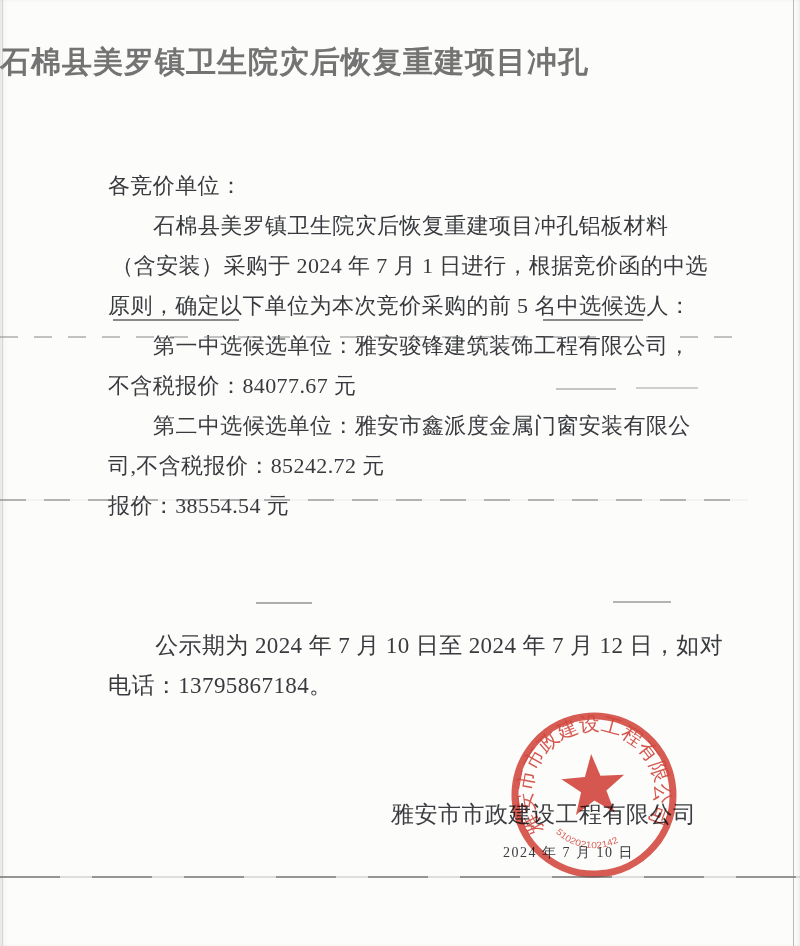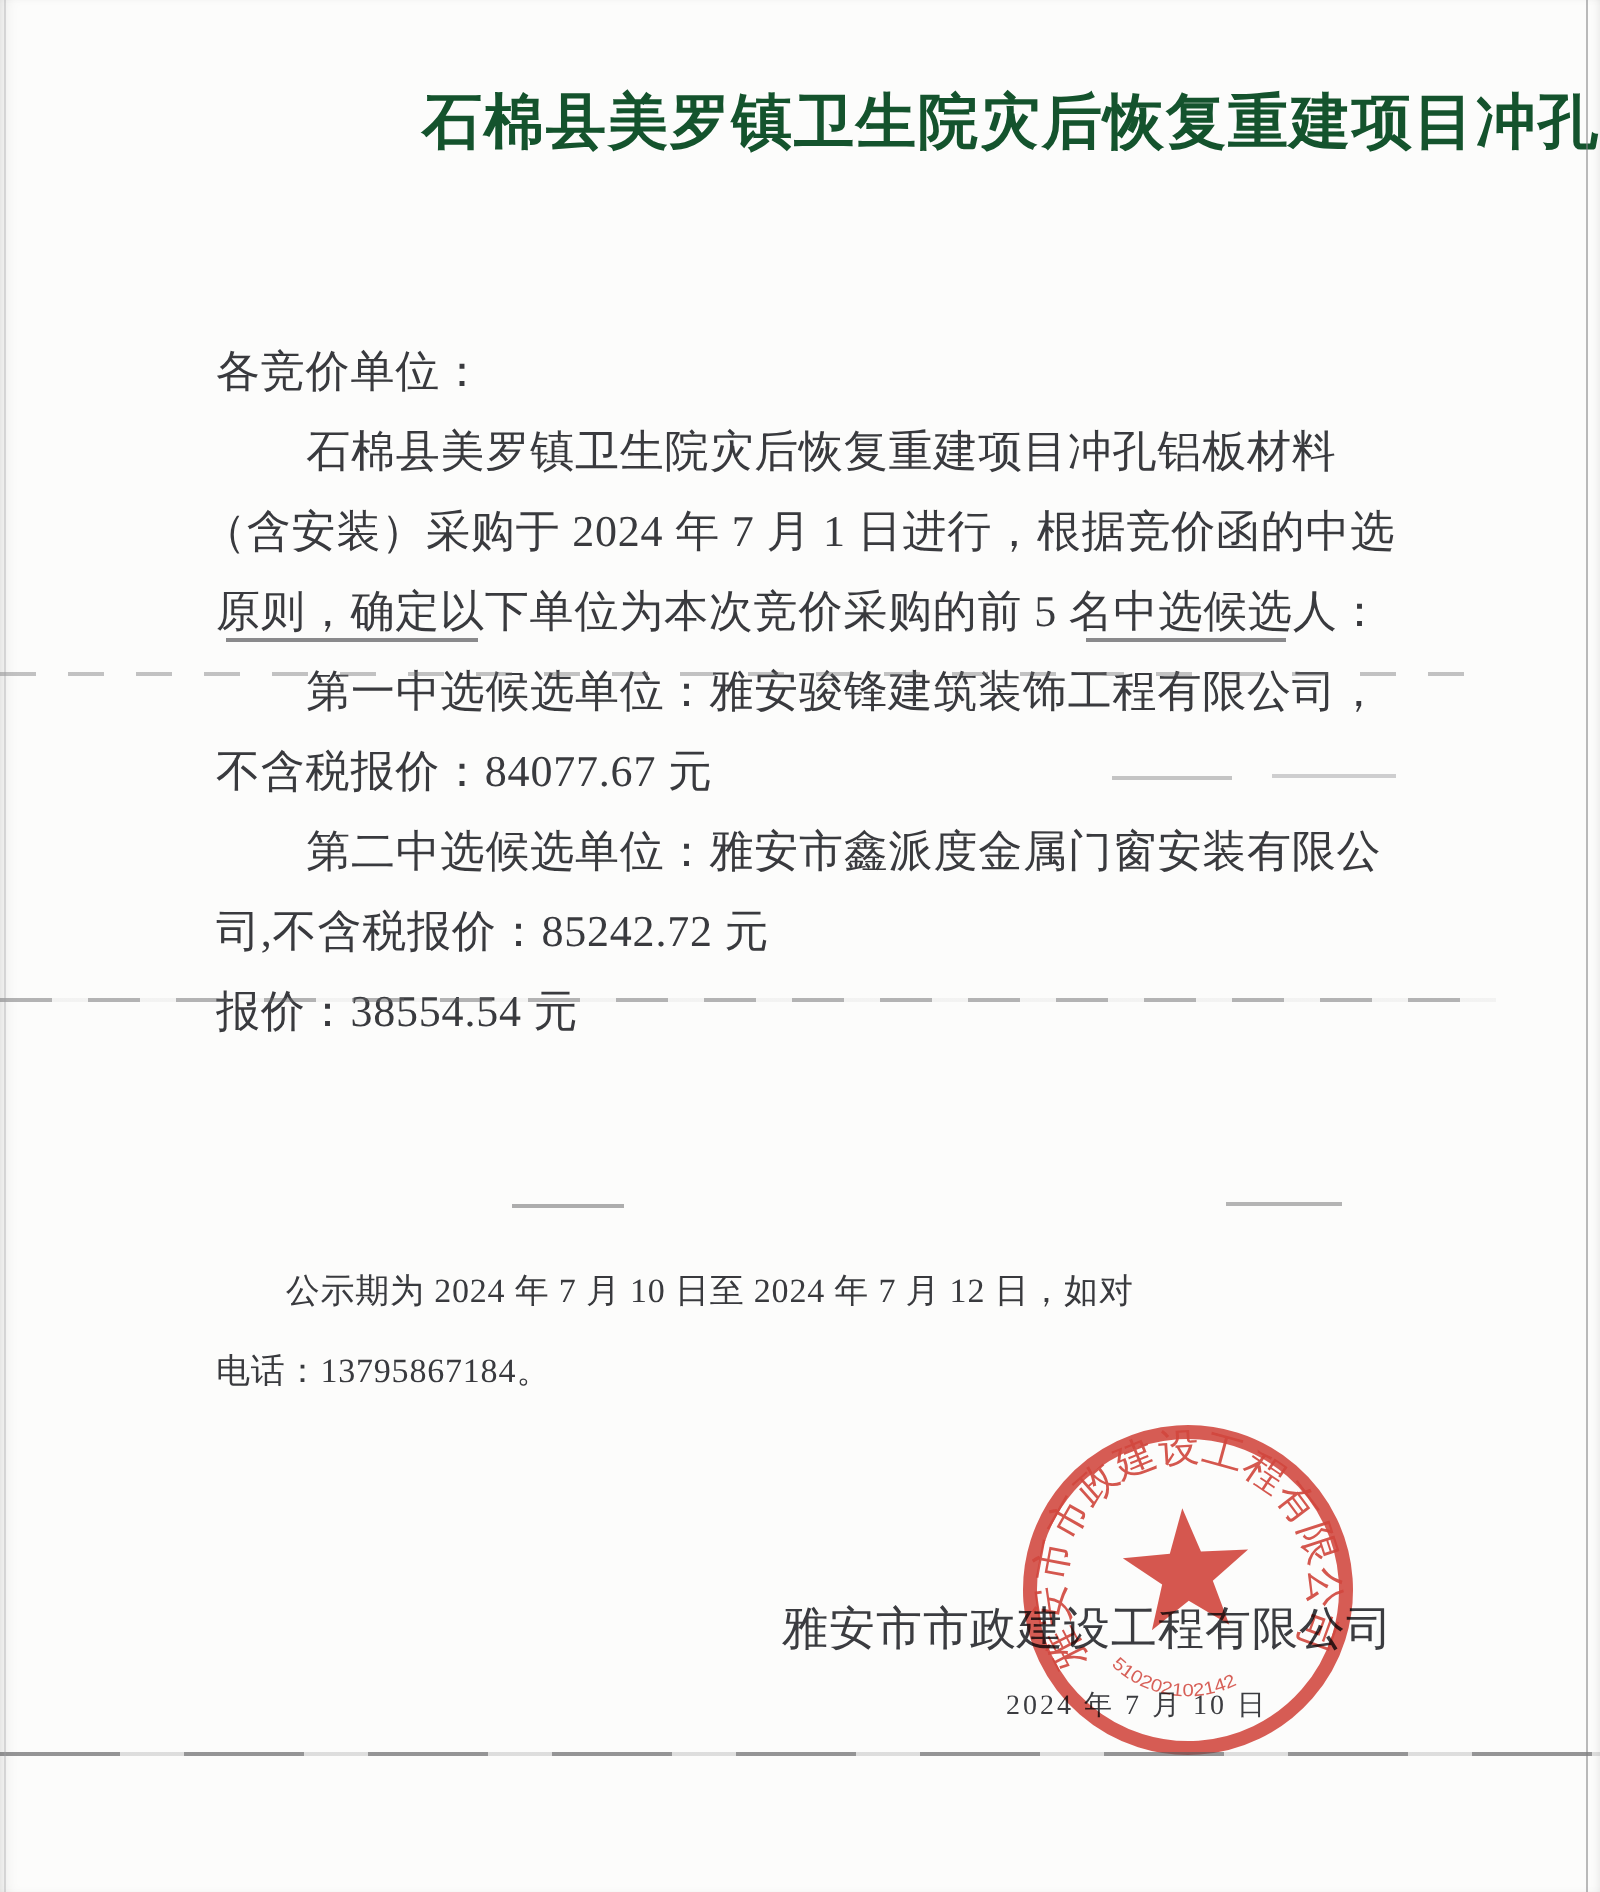--- a/index.html
+++ b/index.html
@@ -11,40 +11,40 @@
   .page{
     position:relative;
     width:800px;height:946px;
     background:#fcfcfb;
     overflow:hidden;
     box-shadow:inset 6px 0 10px -8px rgba(0,0,0,.25), inset -3px 0 6px -4px rgba(0,0,0,.15);
   }
   
   .doc-title{
     position:absolute;top:40px;left:0;width:800px;
-    text-align:right;
+    text-align:left;
     font-family:"Liberation Sans", sans-serif;
     font-weight:700;
     font-size:30px;line-height:43px;
-    color:#14532d;letter-spacing:1px;
+    color:#737373;letter-spacing:1px;
   }
   
   .body-block{
     position:absolute;left:108px;top:166px;width:600px;
     font-size:22px;line-height:40px;color:#393a3e;
     letter-spacing:.4px;white-space:nowrap;
   }
   .body-block2{
     position:absolute;left:108px;top:626px;width:600px;
-    font-size:17px;line-height:40px;color:#393a3e;
+    font-size:23px;line-height:40px;color:#393a3e;
     letter-spacing:.4px;white-space:nowrap;
   }
   .line{height:40px;}
   .indent{text-indent:2.05em;}
-  .hang{margin-left:-7px;}
+  .hang{margin-left:-7px;text-align:right;}
   
   .sig-company{
     position:absolute;left:391px;top:799px;
     font-size:23px;color:#3b3c40;letter-spacing:.5px;white-space:nowrap;
   }
   .sig-date{
     position:absolute;left:503px;top:844px;
     font-size:14px;color:#3b3c40;letter-spacing:1.5px;white-space:nowrap;
   }
   

